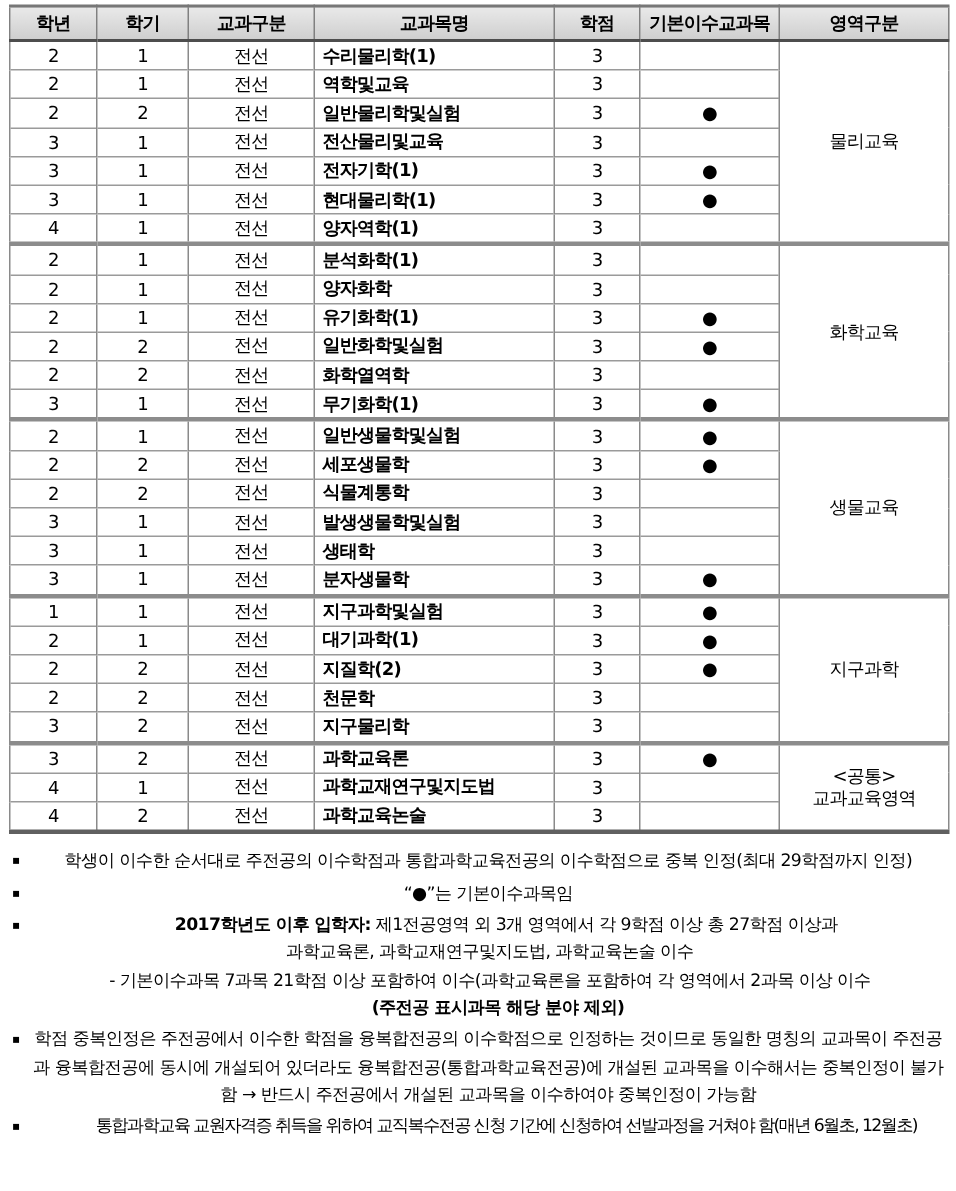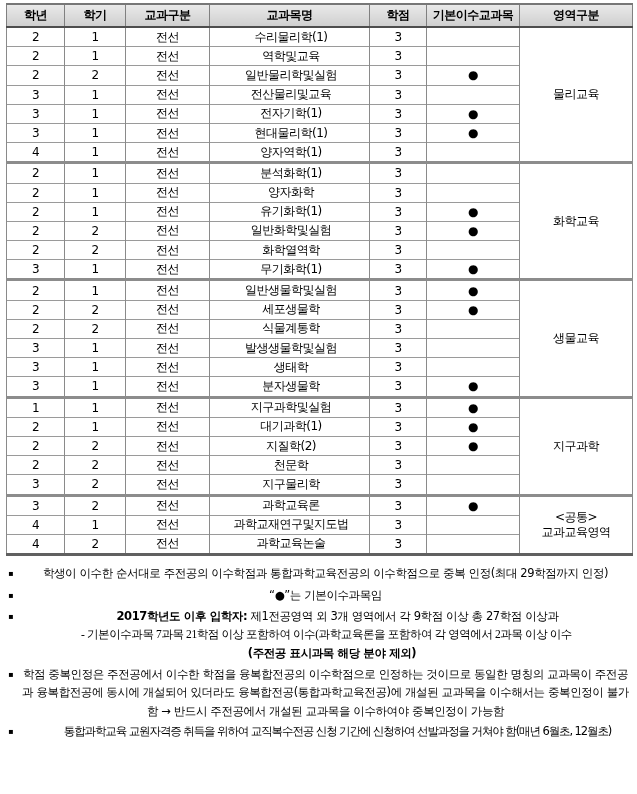--- a/index.html
+++ b/index.html
@@ -30,21 +30,21 @@
     height:21px;border:1px solid #808080;border-top:none;
     border-bottom:2px solid #4d4d4d;padding:0;
   }
   td{
     font-size:12px;letter-spacing:-0.5px;height:18.2px;
     border-left:1px solid #8a8a8a;border-right:1px solid #8a8a8a;
     border-top:1px solid #9a9a9a;
     padding:0 2px;text-align:center;vertical-align:middle;
     white-space:nowrap;overflow:hidden;
   }
-  td.name{text-align:center;padding-left:5px;}
+  td.name{text-align:left;padding-left:5px;font-weight:bold;}
   td.basic{font-size:12px;}
   td.area{font-size:12px;line-height:1.25;}
   tr.section-start td{border-top:3px solid #8c8c8c;}
 
   
   .notes{padding:8px 0 0 2px;}
   .note{display:flex;margin:0 0 2.5px 0;}
   .note .bullet{flex:0 0 11px;font-size:8px;line-height:18px;padding-top:1px;}
   .note-body{flex:1;font-size:11.5px;letter-spacing:-0.4px;line-height:1.6;}
   .note-body .b{font-weight:bold;margin-left:24px;}
@@ -314,21 +314,22 @@
       <div class="note">
         <span class="bullet">▪</span>
         <div class="note-body">
           <div class="note-line"><span>“●”는 기본이수과목임</span></div>
         </div>
       </div>
       <div class="note">
         <span class="bullet">▪</span>
         <div class="note-body">
           <div class="note-line"><span class="b">2017학년도 이후 입학자:</span><span> 제1전공영역 외 3개 영역에서 각 9학점 이상 총 27학점 이상과</span></div>
-          <div class="note-line" style="padding-left: 2px; font-family: Liberation Serif, serif;">- 기본이수과목 7과목 21학점 이상 포함하여 이수(과학교육론을 포함하여 각 영역에서 2과목 이상 이수</div>
+          <div class="note-line" style="padding-left: 2px;">과학교육론, 과학교재연구및지도법, 과학교육논술 이수</div>
+          <div class="note-line" style="padding-left: 2px;">- 기본이수과목 7과목 21학점 이상 포함하여 이수(과학교육론을 포함하여 각 영역에서 2과목 이상 이수</div>
           <div class="note-line" style="padding-left: 13px; font-weight: bold;">(주전공 표시과목 해당 분야 제외)</div>
         </div>
       </div>
       <div class="note">
         <span class="bullet">▪</span>
         <div class="note-body justify">
           <div class="note-line"><span>학점 중복인정은 주전공에서 이수한 학점을 융복합전공의 이수학점으로 인정하는 것이므로 동일한 명칭의 교과목이 주전공과 융복합전공에 동시에 개설되어 있더라도 융복합전공(통합과학교육전공)에 개설된 교과목을 이수해서는 중복인정이 불가함 → 반드시 주전공에서 개설된 교과목을 이수하여야 중복인정이 가능함</span></div>
         </div>
       </div>
       <div class="note condensed">

